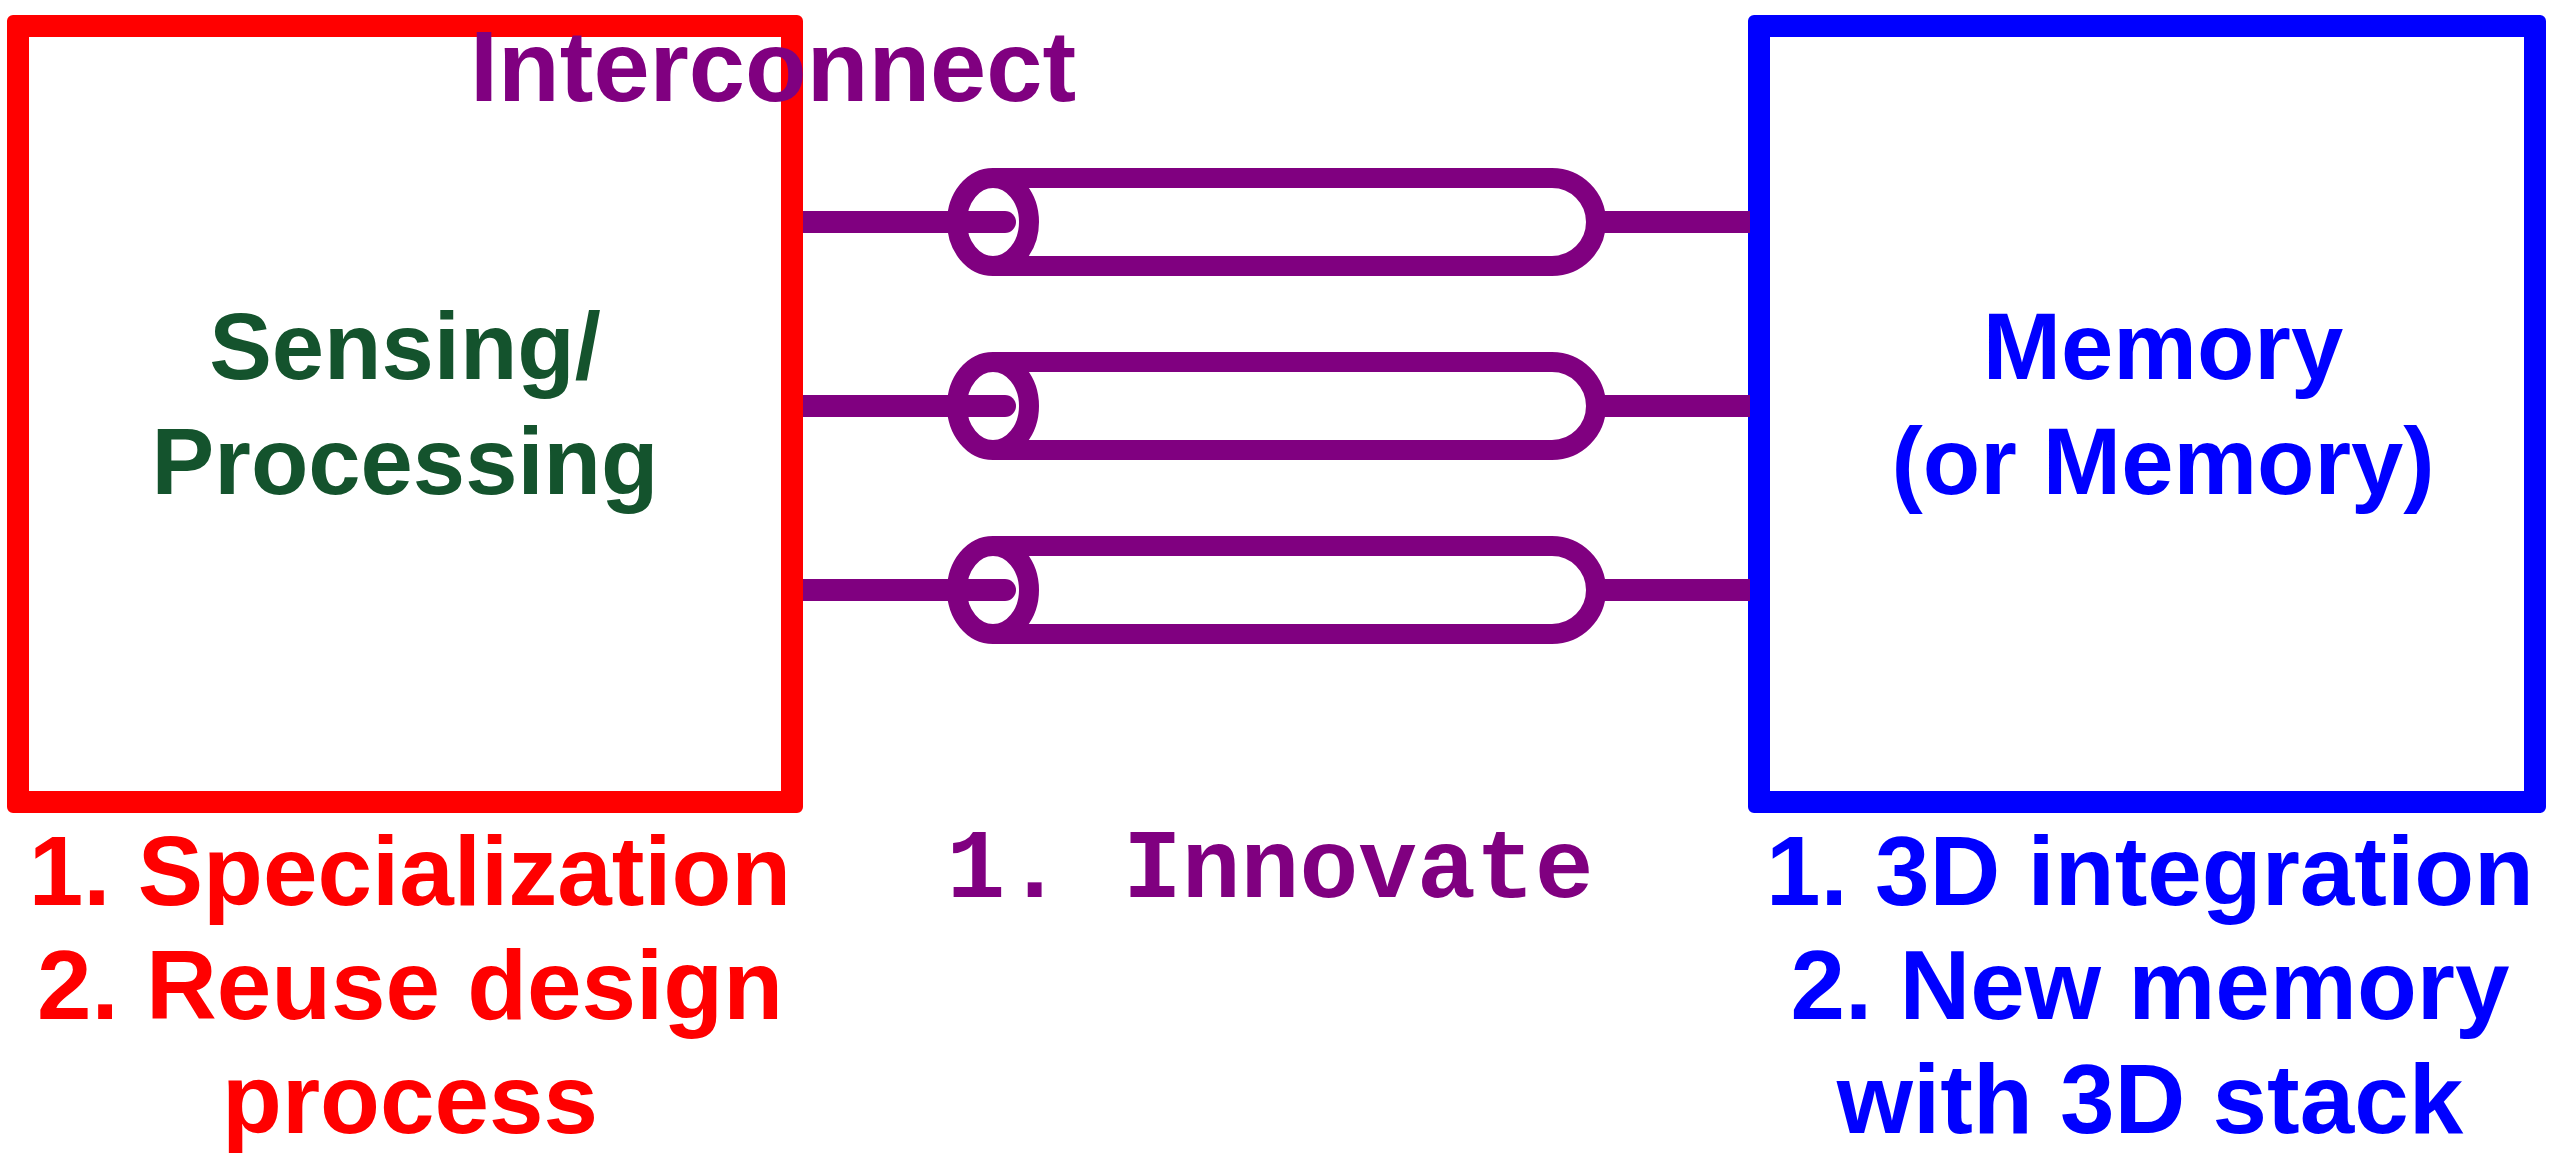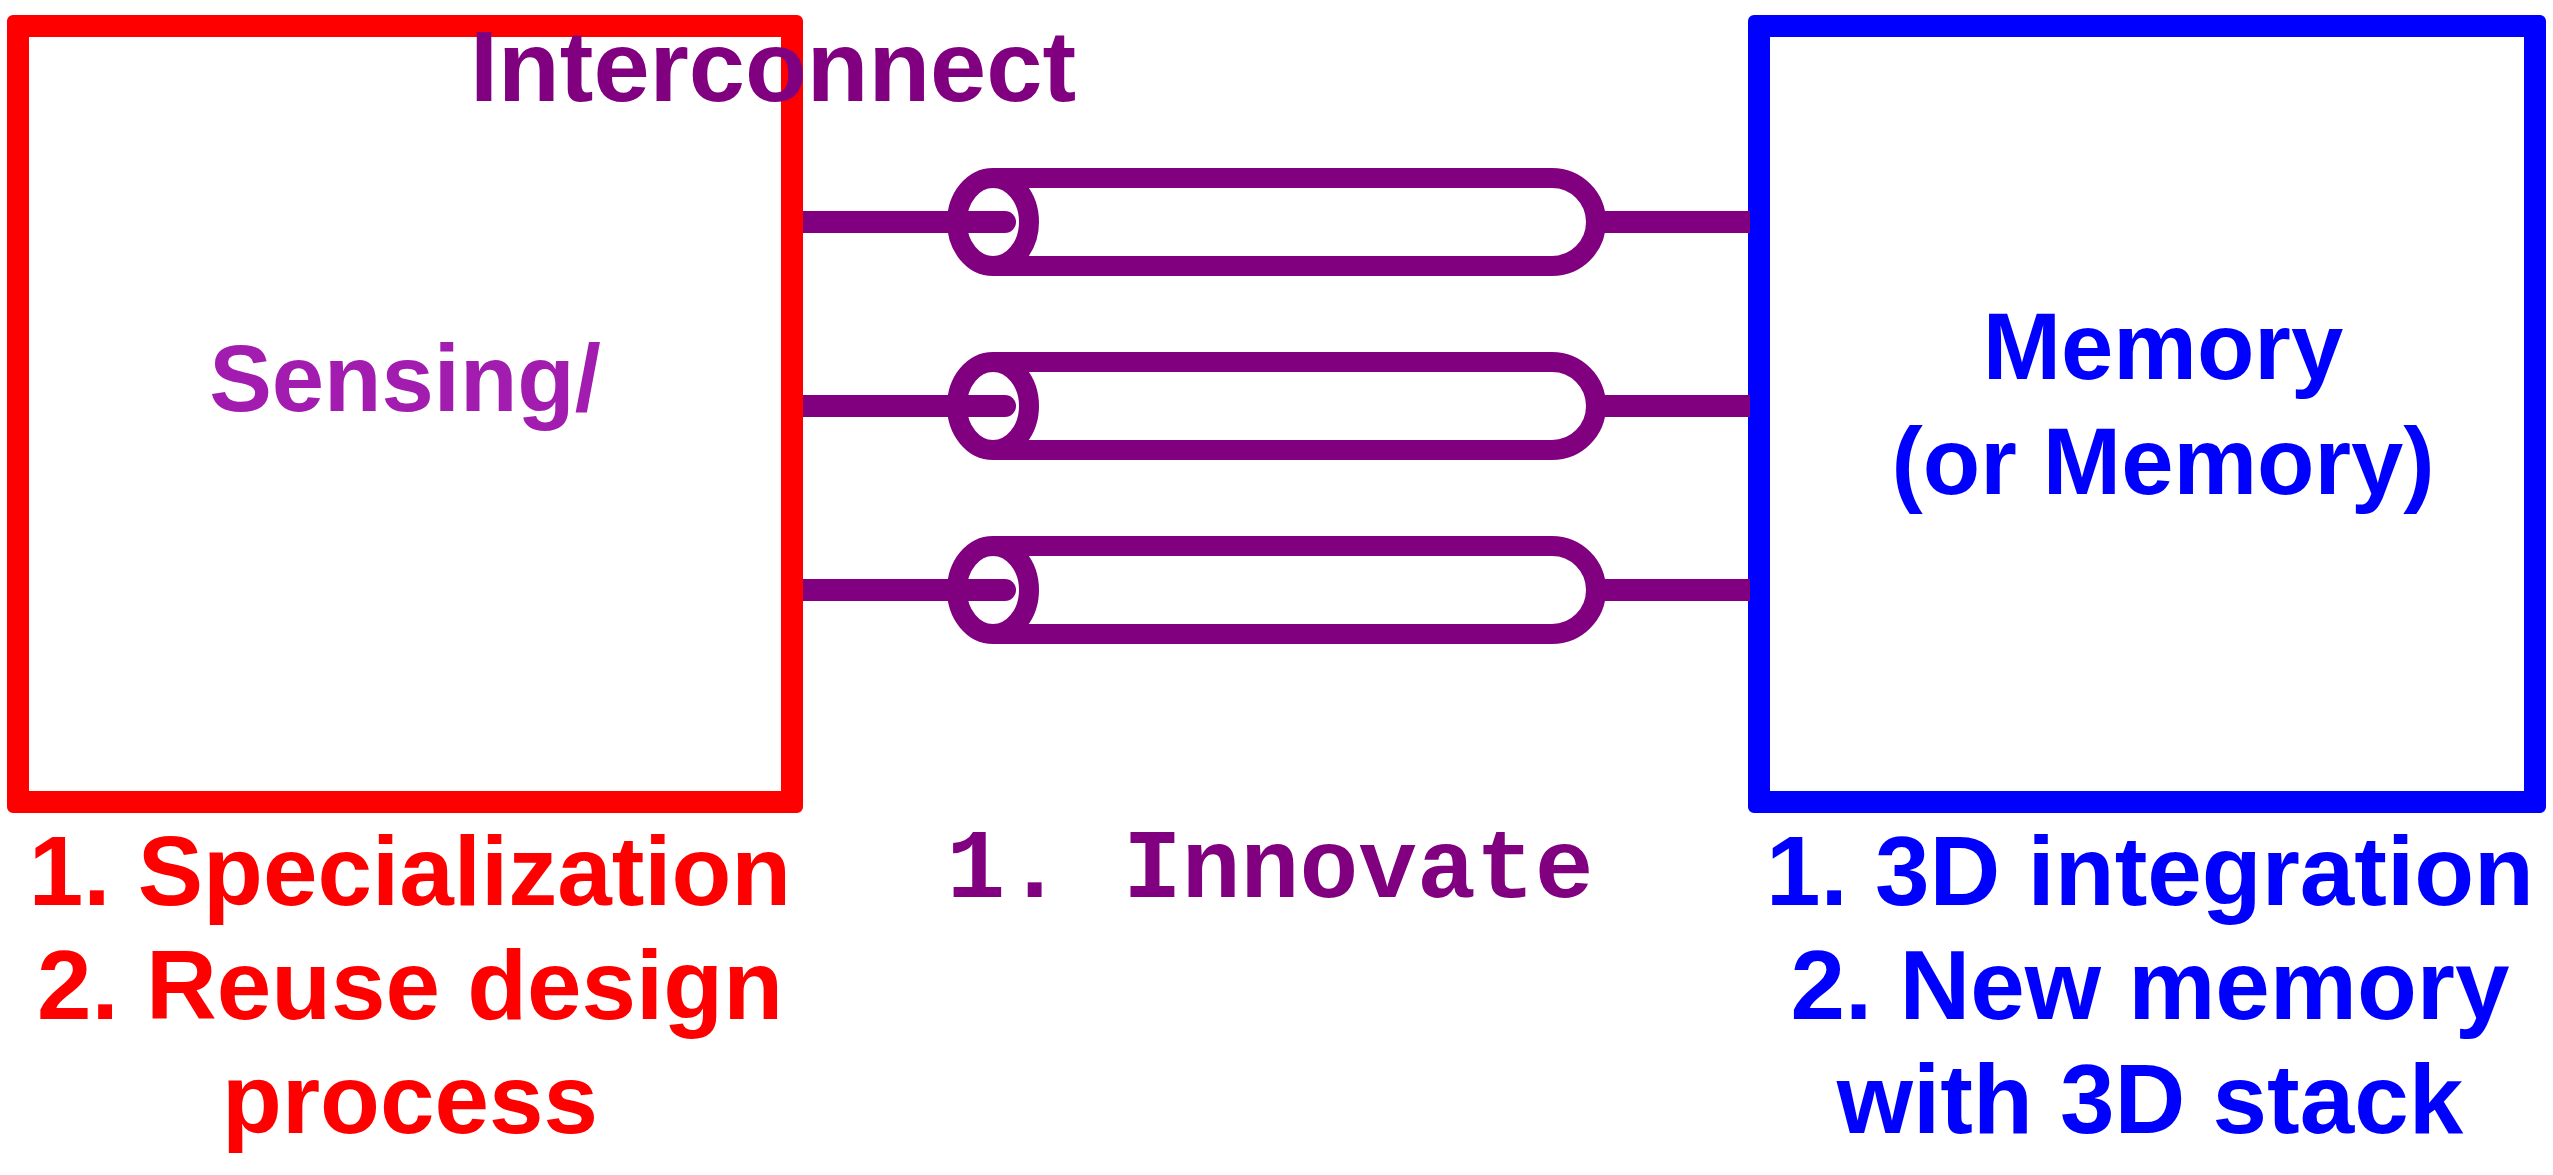--- a/index.html
+++ b/index.html
@@ -66,22 +66,23 @@
   .notes-left   { left: -140px; }
   .notes-middle { left: 720px;  }
   .notes-right  { left: 1600px; }
 </style>
 </head>
 <body>
 
 <div class="canvas">
 
   <div class="unit-box box-red" style="border-color: rgb(255, 0, 0);"></div>
-  <div class="box-label red-label" style="color: #a21caf; margin-top: 32px;">
+  <div class="box-label red-label" style="color: #14532d;">
     <div>Sensing/</div>
+    <div>Processing</div>
   </div>
 
   <div class="unit-box box-blue" style="border-color: rgb(0, 0, 255);"></div>
   <div class="box-label blue-label" style="color: rgb(0, 0, 255);">
     <div>Memory</div>
     <div>(or Memory)</div>
   </div>
 
   <div class="diagram-title" style="color: rgb(128, 0, 128);">Interconnect</div>
 

